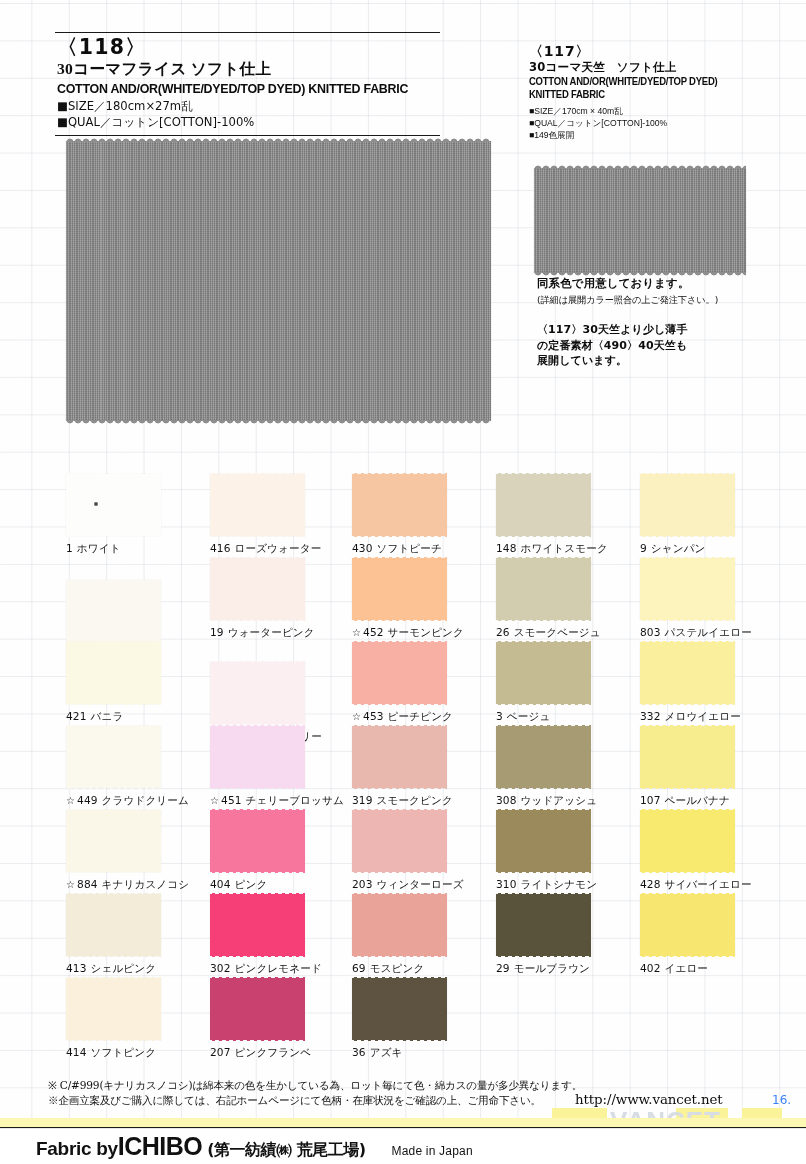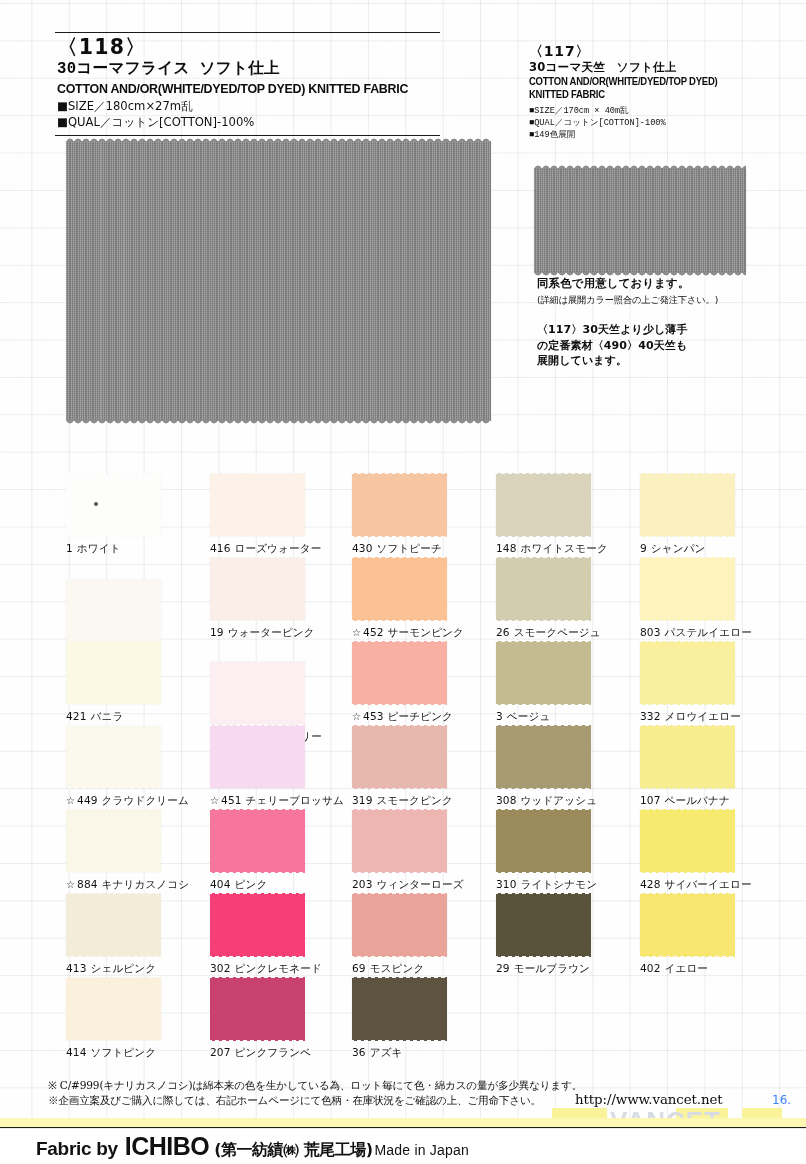--- a/index.html
+++ b/index.html
@@ -36,21 +36,21 @@
     font-family:"DejaVu Sans",sans-serif;
     font-weight:700;font-size:20.5px;letter-spacing:1.2px;
     line-height:1.12;margin:3px 0 0 2px;color:#0d0d0d;
   }
   .code-sm{
     font-family:"DejaVu Sans",sans-serif;
     font-weight:700;font-size:14px;letter-spacing:.8px;
     line-height:1.1;margin:0 0 1px 1px;color:#0d0d0d;
   }
   .jp-title{
-    font-family:Liberation Mono, monospace;
+    font-family:Liberation Serif, serif;
     font-weight:700;font-size:15.6px;letter-spacing:.3px;
     line-height:1.2;margin:1px 0 2px 2px;color:#0d0d0d;
   }
   .jp-title-sm{
     font-family:"DejaVu Sans",sans-serif;
     font-weight:700;font-size:11.6px;letter-spacing:.2px;
     line-height:1.22;margin:0 0 1px 1px;color:#0d0d0d;
   }
   .en-title{
     font-family:"Liberation Sans",sans-serif;
@@ -63,21 +63,21 @@
     font-weight:700;font-size:10px;letter-spacing:-.25px;
     line-height:1.25;margin:1px 0 0 1px;color:#0d0d0d;
     transform:scaleX(.95);transform-origin:left center;
   }
   .spec{
     font-family:"DejaVu Sans",sans-serif;
     font-size:11.6px;line-height:1.38;margin:0 0 0 2px;color:#101010;
     letter-spacing:0;
   }
   .spec-sm{
-    font-family:Liberation Mono, monospace;
+    font-family:Liberation Sans, sans-serif;
     font-size:8.6px;line-height:1.42;margin:0 0 0 1px;color:#101010;
   }
 
   
   .bigswatch{
     position:absolute;
     background:#8e8e8e;
     background-image:
       repeating-linear-gradient(90deg, rgba(255,255,255,.13) 0 1px, rgba(0,0,0,.10) 1px 2.3px),
       repeating-linear-gradient(0deg, rgba(255,255,255,.05) 0 1px, rgba(0,0,0,.05) 1px 2px);
@@ -168,23 +168,23 @@
     background:#ffffff;
     border-top:1px solid #e9e9e9;
   }
   #bottom-bar-inner{
     position:absolute;left:36px;top:1132px;
     display:flex;align-items:baseline;gap:0;
     font-family:"Liberation Sans",sans-serif;color:#111;
     white-space:nowrap;
   }
   .fb-1{font-size:19px;font-weight:700;letter-spacing:-.3px;}
-  .fb-2{font-size:25px;font-weight:700;letter-spacing:-.5px;margin-left:7px;}
+  .fb-2{font-size:25px;font-weight:700;letter-spacing:-.5px;}
   .fb-3{font-family:"DejaVu Sans",sans-serif;font-size:16px;font-weight:700;margin-left:5px;letter-spacing:-.5px;}
-  .fb-4{font-size:14px;font-weight:400;margin-left:2px;letter-spacing:.2px;}
+  .fb-4{font-size:12px;font-weight:400;margin-left:26px;letter-spacing:.2px;}
   #bottom-rule{
     position:absolute;left:0;top:1127px;width:806px;height:1.4px;background:#1c1c1c;
   }
   .white-spot{
     position:absolute;width:4px;height:4px;border-radius:50%;
     background:#555;
   }
 </style>
 </head>
 <body>

